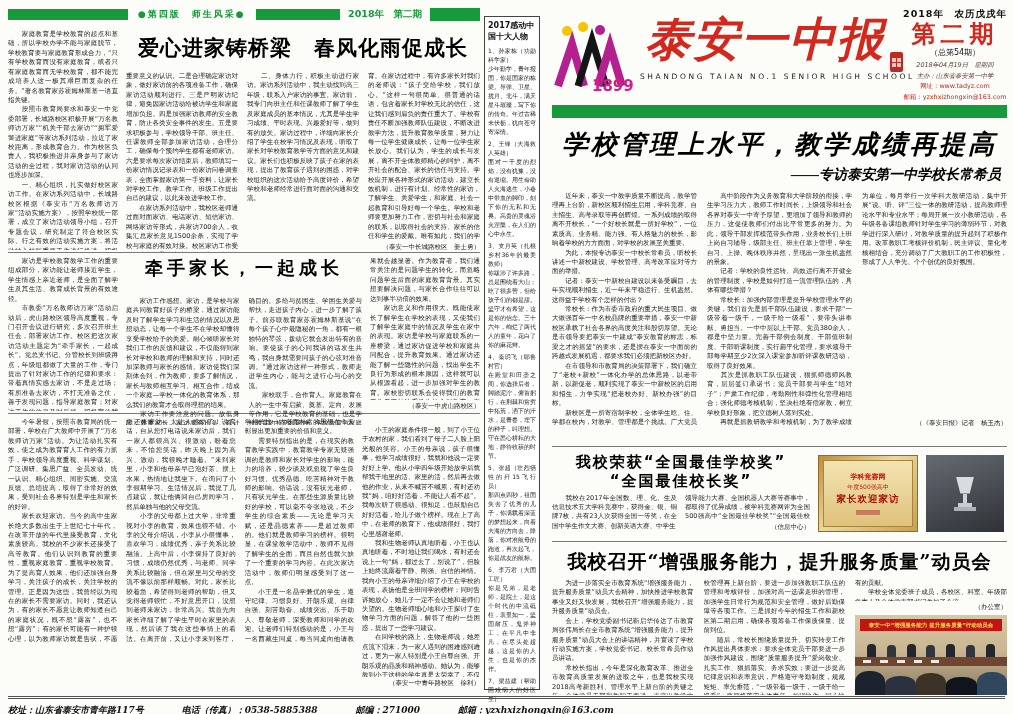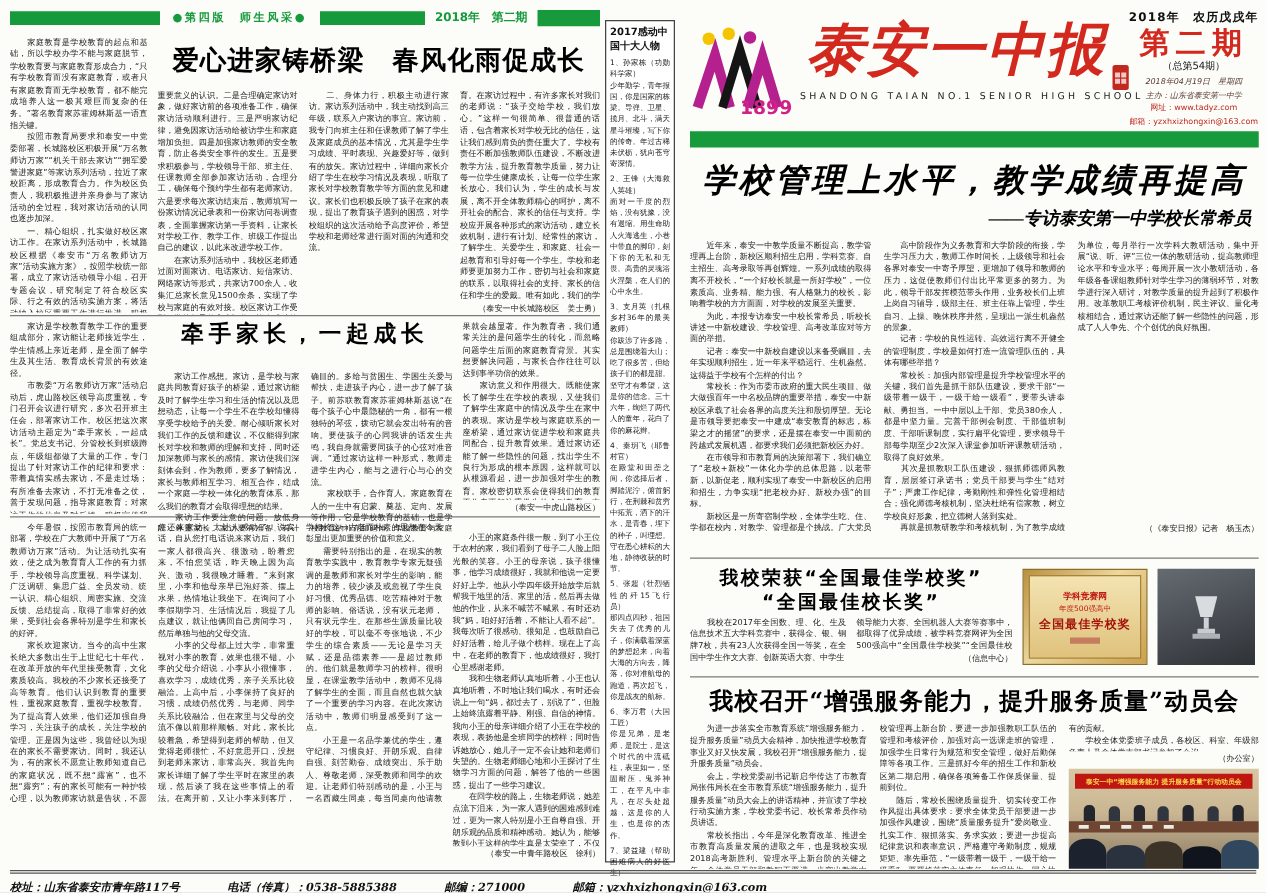--- a/index.html
+++ b/index.html
@@ -268,21 +268,21 @@
 　　记者：泰安一中新校自建设以来备受瞩目，去年实现顺利招生，近一年来平稳运行、生机盎然。这得益于学校有个怎样的付出？
 　　常校长：作为市委市政府的重大民生项目、做大做强百年一中名校品牌的重要举措，泰安一中新校区承载了社会各界的高度关注和殷切厚望。无论是市领导要把泰安一中建成“泰安教育的标志，栋梁之才的摇篮”的要求，还是摆在泰安一中面前的跨越式发展机遇，都要求我们必须把新校区办好。
 　　在市领导和市教育局的决策部署下，我们确立了“老校+新校”一体化办学的总体思路，以老带新，以新促老，顺利实现了泰安一中新校区的启用和招生，力争实现“把老校办好、新校办强”的目标。
 　　新校区是一所寄宿制学校，全体学生吃、住、学都在校内，对教学、管理都是个挑战。广大党员干部、骨干教师踊跃前往新校任教。他们当中，有的夫妻双双报名，有的孩子尚幼无法照顾；有的孩子即将迎来高考不能悉心陪伴……但他们都克服种种困难，坚持早六点半的班车前往新校，晚上披星戴月回家，甚至留宿学校陪伴学生。近一年来，日复一日天天如此，这种奉献精神令人感动。</div>
         <div class="col">　　高中阶段作为义务教育和大学阶段的衔接，学生学习压力大，教师工作时间长，上级领导和社会各界对泰安一中寄予厚望，更增加了领导和教师的压力，这促使教师们付出比平常更多的努力。为此，领导干部发挥模范带头作用，业务校长们上班上岗自习辅导，级部主任、班主任靠上管理，学生自习、上操、晚休秩序井然，呈现出一派生机盎然的景象。
 　　记者：学校的良性运转、高效运行离不开健全的管理制度，学校是如何打造一流管理队伍的，具体有哪些举措？
 　　常校长：加强内部管理是提升学校管理水平的关键，我们首先是抓干部队伍建设，要求干部“一级带着一级干，一级干给一级看”，要带头讲奉献、勇担当。一中中层以上干部、党员380余人，都是中坚力量。完善干部例会制度、干部值班制度、干部听课制度，实行扁平化管理，要求领导干部每学期至少2次深入课堂参加听评课教研活动，取得了良好效果。
 　　其次是抓教职工队伍建设，狠抓师德师风教育，层层签订承诺书；党员干部要与学生“结对子”；严肃工作纪律，考勤刚性和弹性化管理相结合；强化师德考核机制，坚决杜绝有偿家教，树立学校良好形象，把立德树人落到实处。
 　　再就是抓教研教学和考核机制，为了教学成绩提升，我们积极开展“大教研、小教研”活动，以学科</div>
         <div class="colbox">
-          <div class="col">为单位，每月举行一次学科大教研活动，集中开展“说、听、评”三位一体的教研活动，提高教师理论水平和专业水平；每周开展一次小教研活动，各年级各备课组教师针对学生学习的薄弱环节，对教学进行深入研讨，对教学质量的提升起到了积极作用。改革教职工考核评价机制，民主评议、量化考核相结合，通过家访还能了解一些隐性的问题，形成了人人争先、个个创优的良好氛围。</div>
+          <div class="col">为单位，每月举行一次学科大教研活动，集中开展“说、听、评”三位一体的教研活动，提高教师理论水平和专业水平；每周开展一次小教研活动，各年级各备课组教师针对学生学习的薄弱环节，对教学进行深入研讨，对教学质量的提升起到了积极作用。改革教职工考核评价机制，民主评议、量化考核相结合，充分调动了广大教职工的工作积极性，形成了人人争先、个个创优的良好氛围。</div>
           <div class="byline">（《泰安日报》记者　杨玉杰）</div>
         </div>
       </div>
     </div>
 
     <div class="divider-r1"></div>
 
     <div class="award">
       <div class="award-left">
         <div class="award-t">我校荣获“全国最佳学校奖”</div>
@@ -292,21 +292,21 @@
           <div class="colbox">
             <div class="col">领导能力大赛、全国机器人大赛等赛事中，都取得了优异成绩，被学科竞赛网评为全国500强高中“全国最佳学校奖”“全国最佳校长奖”。</div>
             <div class="byline">（信息中心）</div>
           </div>
         </div>
       </div>
       <div class="plaque">
         <div class="plaque-inner">
           <div class="plq1">学科竞赛网</div>
           <div class="plq2">年度500强高中</div>
-          <div class="plq3">全国最佳学校奖</div>
+          <div class="plq3">家长欢迎家访</div>
           <div class="plq-mark"></div>
         </div>
       </div>
       <div class="trophy">
         <div class="trophy-shape">
           <div class="cup"></div>
             <div class="stem"></div>
             <div class="base"></div>
             <div class="base2"></div>
         </div>

